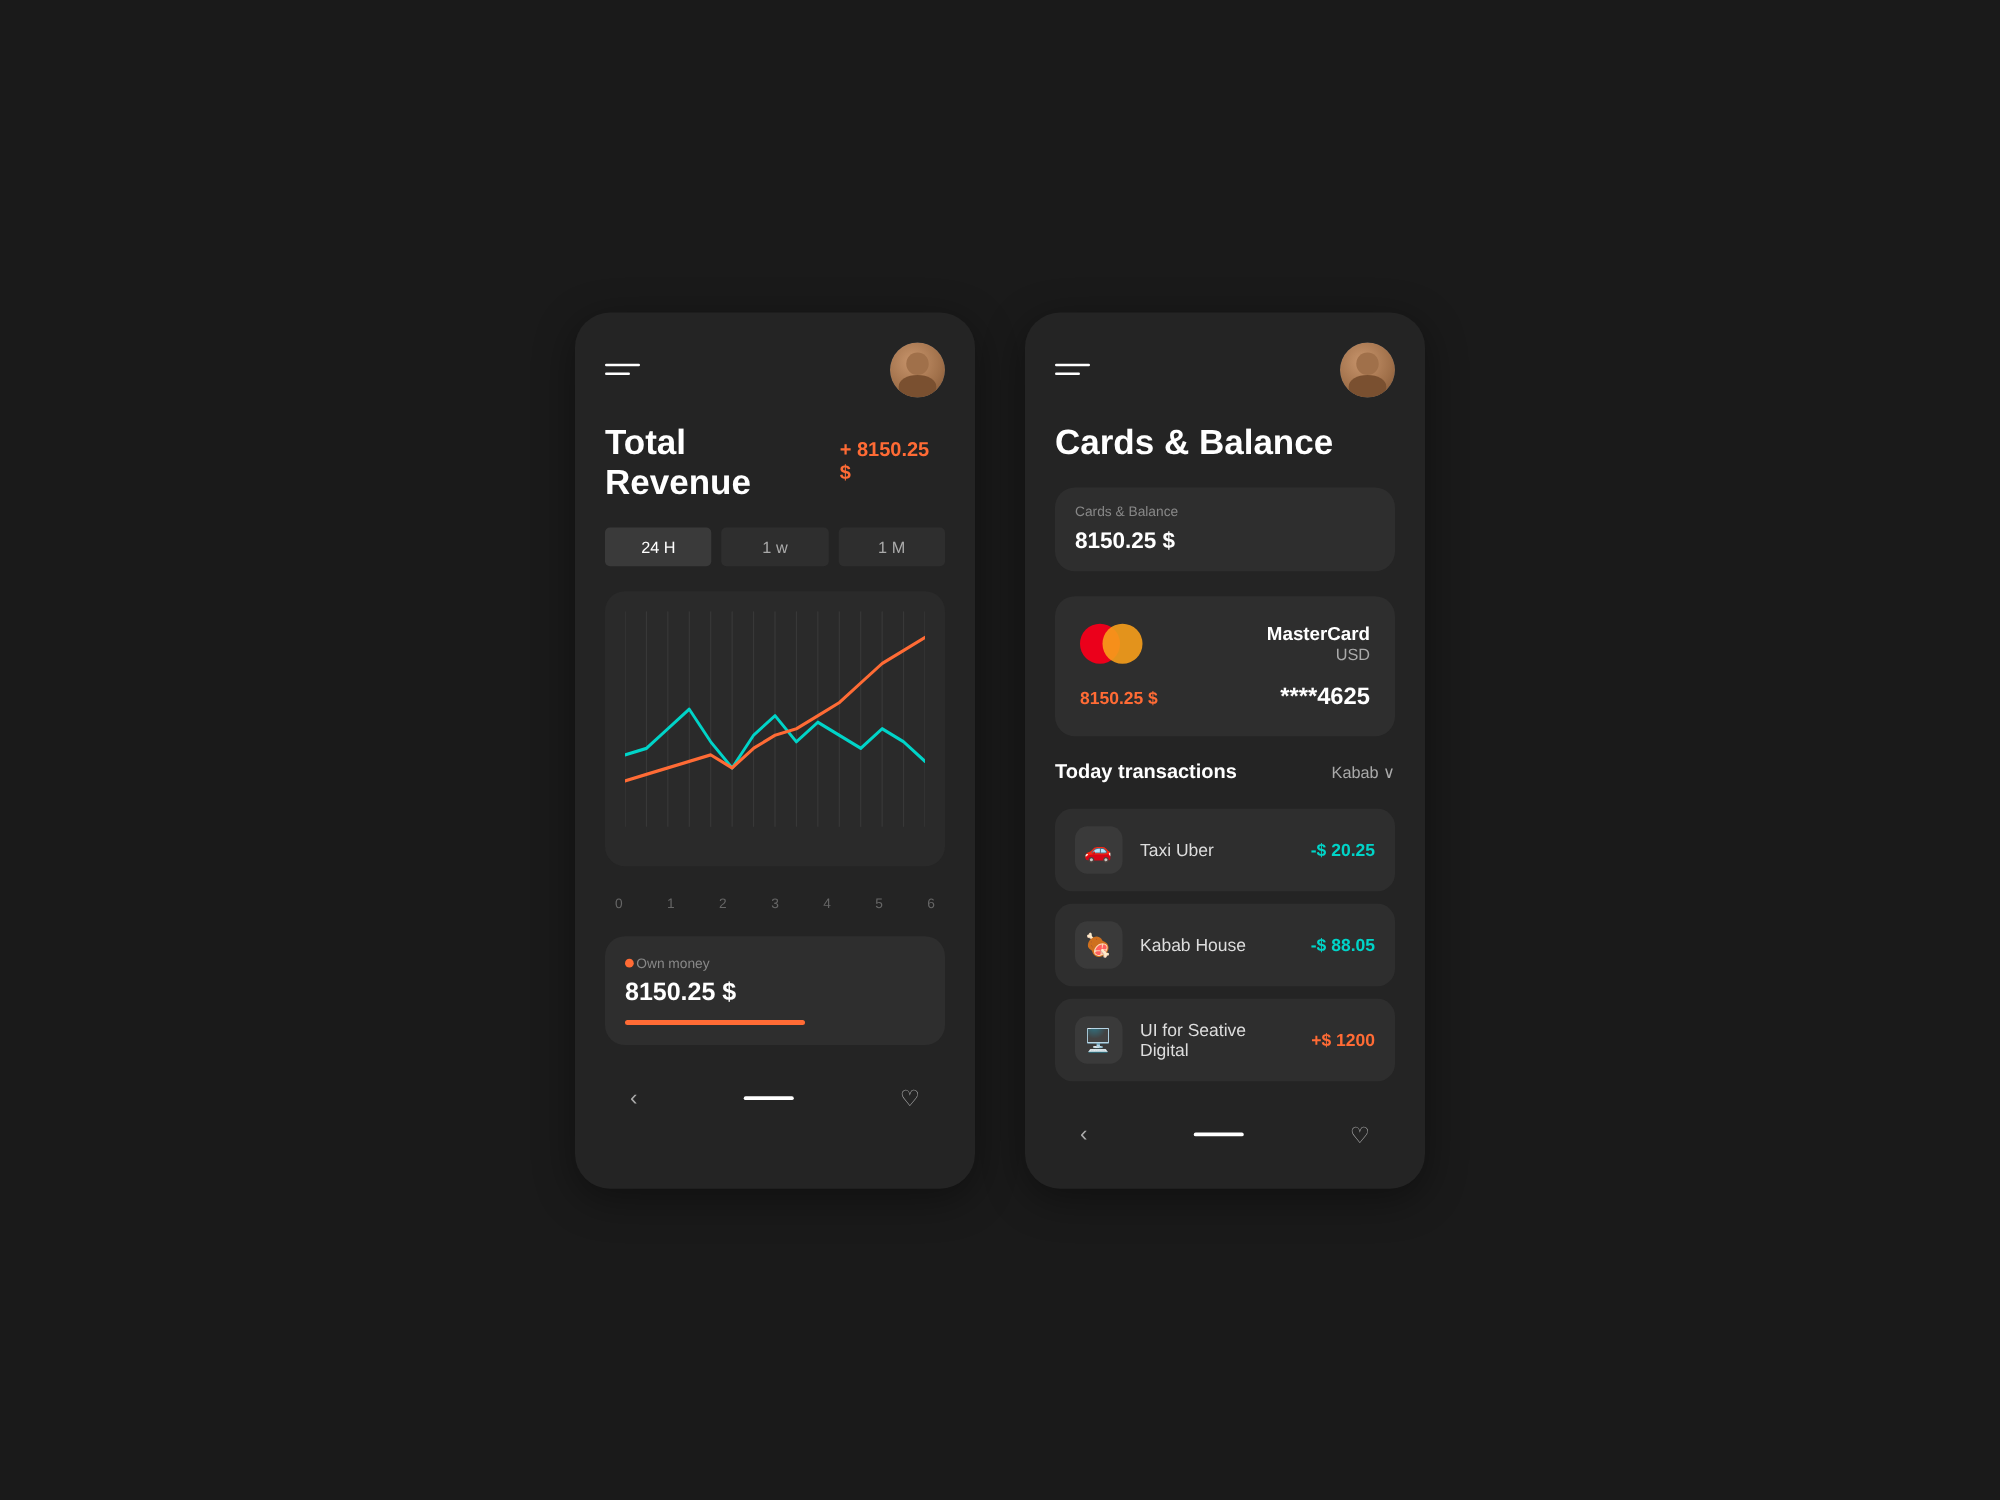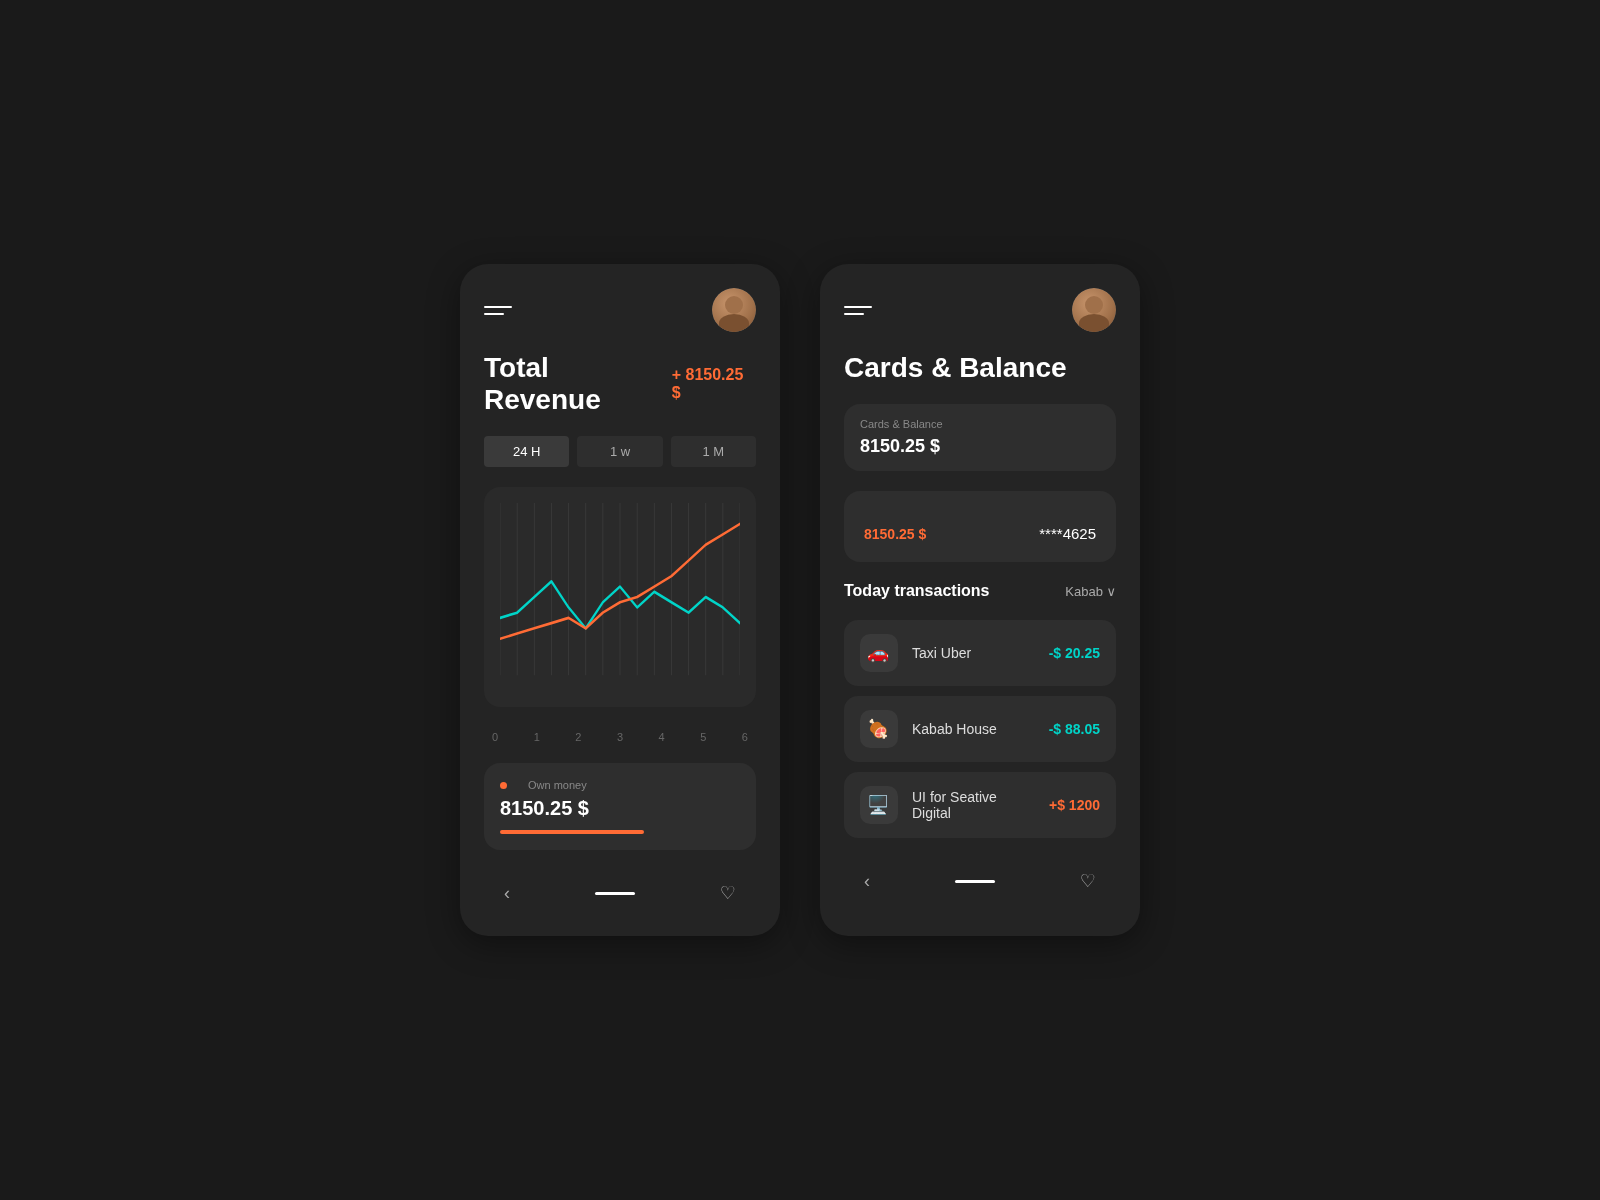--- a/index.html
+++ b/index.html
@@ -146,21 +146,21 @@
       border-radius: 16px;
       padding: 16px;
       flex: 1;
     }
     .stat-label {
       font-size: 11px;
       color: #888;
       margin-bottom: 6px;
       display: flex;
       align-items: center;
-      gap: 21px;
+      gap: 2px;
     }
     .dot {
       width: 7px;
       height: 7px;
       border-radius: 50%;
       display: inline-block;
     }
     .dot-orange { background: #ff6b35; }
     .dot-cyan { background: #00d4c8; }
     .stat-value {
@@ -258,23 +258,23 @@
       align-items: center;
       margin-top: 14px;
       width: 100%;
     }
     .mc-balance {
       font-size: 14px;
       color: #ff6b35;
       font-weight: 600;
     }
     .mc-number {
-      font-size: 15px;
-      color: #fff;
-      font-weight: 400;
+      font-size: 19px;
+      color: #fff;
+      font-weight: 700;
     }
     .mc-card-inner {
       display: flex;
       flex-direction: column;
       width: 100%;
     }
     .mc-top-row {
       display: flex;
       align-items: center;
       gap: 16px;
@@ -435,20 +435,30 @@
 
     <div class="balance-stats">
       <div class="balance-stat">
         <div class="balance-stat-label">Cards &amp; Balance</div>
         <div class="balance-stat-value">8150.25 $</div>
       </div>
     </div>
 
     <div class="mastercard-section">
       <div class="mc-card-inner">
+        <div class="mc-top-row">
+          <div class="mc-logo">
+            <div class="mc-circle mc-red"></div>
+            <div class="mc-circle mc-orange"></div>
+          </div>
+          <div class="mc-info">
+            <div class="mc-name">MasterCard</div>
+            <div class="mc-currency">USD</div>
+          </div>
+        </div>
         <div class="mc-bottom">
           <span class="mc-balance">8150.25 $</span>
           <span class="mc-number">****4625</span>
         </div>
       </div>
     </div>
 
     <div class="transactions-header">
       <span class="transactions-title">Today transactions</span>
       <span class="today-label">Kabab ∨</span>

